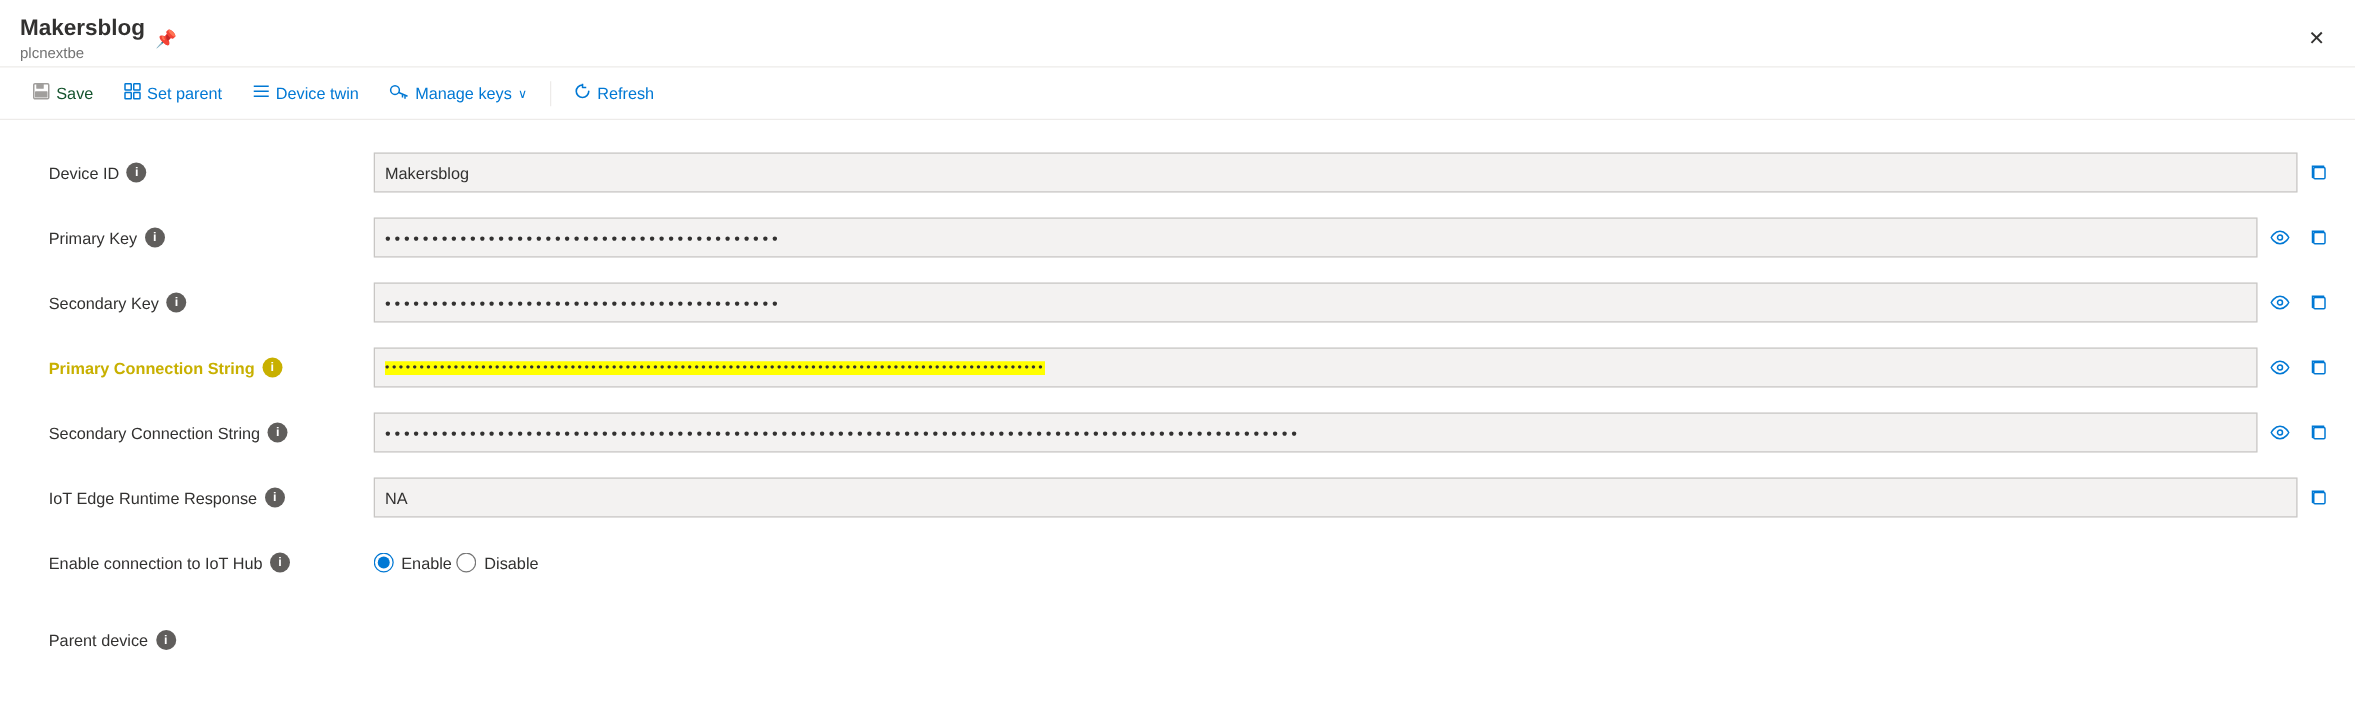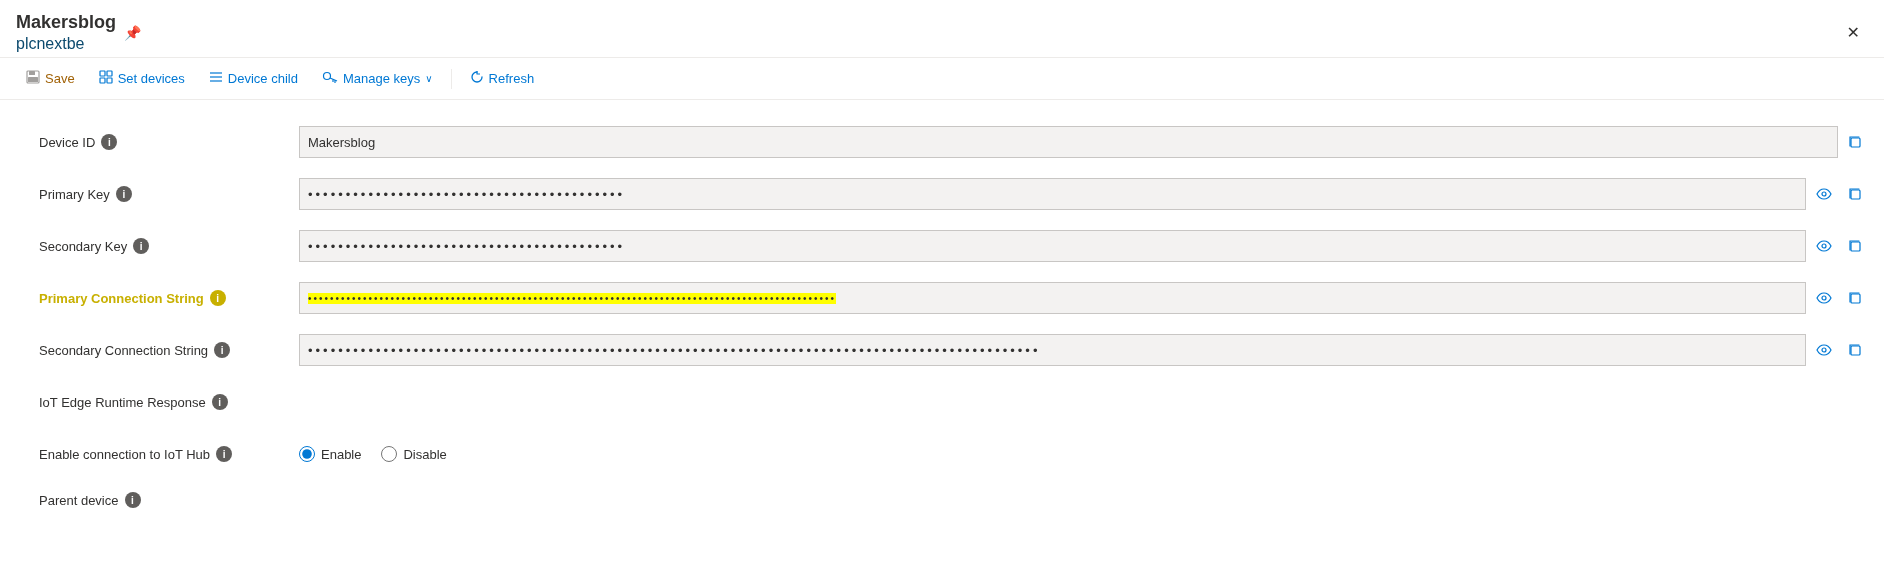--- a/index.html
+++ b/index.html
@@ -5,37 +5,37 @@
     * { box-sizing: border-box; margin: 0; padding: 0; }
     body { font-family: 'Segoe UI', Arial, sans-serif; font-size: 13px; background: #fff; color: #323130; }
 
     .title-bar {
       display: flex; align-items: center; justify-content: space-between;
       padding: 12px 16px 4px 16px;
       border-bottom: 1px solid #edebe9;
     }
     .title-left { display: flex; align-items: center; gap: 8px; }
     .app-title { font-size: 18px; font-weight: 600; color: #323130; }
-    .app-subtitle { font-size: 16px; color: #0c4a6e; margin-top: 2px; }
+    .app-subtitle { font-size: 12px; color: #737373; margin-top: 2px; }
     .pin-icon { color: #605e5c; font-size: 14px; cursor: pointer; }
     .close-icon { font-size: 16px; color: #323130; cursor: pointer; padding: 4px 8px; }
 
     .toolbar {
       display: flex; align-items: center; gap: 4px;
       padding: 6px 16px;
       border-bottom: 1px solid #edebe9;
     }
     .toolbar-btn {
       display: flex; align-items: center; gap: 5px;
       padding: 6px 10px;
       border: none; background: transparent;
       color: #0078d4; font-size: 13px; cursor: pointer;
       border-radius: 2px;
     }
-    .toolbar-btn.disabled { color: #a16207; cursor: default; }
+    .toolbar-btn.disabled { color: #14532d; cursor: default; }
     .toolbar-btn .icon { font-size: 14px; }
     .toolbar-separator { width: 1px; height: 20px; background: #edebe9; margin: 0 4px; }
 
     .content { padding: 24px 16px; max-width: 100%; }
 
     .form-row {
       display: flex; align-items: center;
       margin-bottom: 16px;
       min-height: 36px;
     }
@@ -68,21 +68,21 @@
       outline: none;
     }
 
     .field-action-btn {
       border: none; background: transparent;
       cursor: pointer; padding: 4px 6px;
       color: #0078d4; font-size: 16px;
       display: flex; align-items: center;
     }
 
-    .radio-group { display: flex; align-items: center; gap: 20px; }
+    .radio-group { display: flex; align-items: center; gap: 4px; }
     .radio-label { display: flex; align-items: center; gap: 6px; cursor: pointer; font-size: 13px; }
     .radio-input { width: 16px; height: 16px; accent-color: #0078d4; cursor: pointer; }
 
     .parent-device-section { display: flex; flex-direction: column; gap: 8px; }
     .parent-text { color: #a19f9d; font-size: 13px; }
     .gear-btn {
       border: none; background: transparent;
       cursor: pointer; color: #0078d4; font-size: 18px;
       padding: 2px; display: inline-flex; align-items: center;
     }
@@ -115,33 +115,33 @@
 
   <button class="toolbar-btn">
     <span class="icon">
       <svg width="14" height="14" viewBox="0 0 14 14" fill="none" xmlns="http://www.w3.org/2000/svg">
         <rect x="1" y="1" width="5" height="5" rx="0.5" stroke="#0078d4" stroke-width="1.2" fill="none"></rect>
         <rect x="8" y="1" width="5" height="5" rx="0.5" stroke="#0078d4" stroke-width="1.2" fill="none"></rect>
         <rect x="1" y="8" width="5" height="5" rx="0.5" stroke="#0078d4" stroke-width="1.2" fill="none"></rect>
         <rect x="8" y="8" width="5" height="5" rx="0.5" stroke="#0078d4" stroke-width="1.2" fill="none"></rect>
       </svg>
     </span>
-    <span>Set devices</span>
+    <span>Set parent</span>
   </button>
 
 
   <button class="toolbar-btn">
     <span class="icon">
       <svg width="14" height="14" viewBox="0 0 14 14" fill="none" xmlns="http://www.w3.org/2000/svg">
         <line x1="1" y1="3" x2="13" y2="3" stroke="#0078d4" stroke-width="1.2"></line>
         <line x1="1" y1="7" x2="13" y2="7" stroke="#0078d4" stroke-width="1.2"></line>
         <line x1="1" y1="11" x2="13" y2="11" stroke="#0078d4" stroke-width="1.2"></line>
       </svg>
     </span>
-    <span>Device child</span>
+    <span>Device twin</span>
   </button>
 
   <button class="toolbar-btn">
     <span class="icon">
       <svg width="16" height="14" viewBox="0 0 16 14" fill="none" xmlns="http://www.w3.org/2000/svg">
         <circle cx="5" cy="6" r="3.5" stroke="#0078d4" stroke-width="1.2" fill="none"></circle>
         <line x1="8" y1="8" x2="15" y2="11" stroke="#0078d4" stroke-width="1.2"></line>
         <line x1="11" y1="9.5" x2="11" y2="12" stroke="#0078d4" stroke-width="1.2"></line>
         <line x1="13" y1="10.3" x2="13" y2="13" stroke="#0078d4" stroke-width="1.2"></line>
       </svg>
@@ -268,20 +268,29 @@
           <path d="M2 11V2h9" stroke="#0078d4" stroke-width="1.2" fill="none" stroke-linecap="round"></path>
         </svg>
       </button>
     </div>
   </div>
 
   <div class="form-row">
     <div class="form-label">
       <span>IoT Edge Runtime Response</span>
       <span class="info-icon" title="Info">i</span>
+    </div>
+    <div class="form-field-wrap">
+      <input class="form-input" type="text" readonly="" style="background: rgb(243, 242, 241);" value="NA">
+      <button class="field-action-btn" title="Copy">
+        <svg width="14" height="14" viewBox="0 0 14 14" fill="none" xmlns="http://www.w3.org/2000/svg">
+          <rect x="3" y="3" width="9" height="9" rx="1" stroke="#0078d4" stroke-width="1.2" fill="none"></rect>
+          <path d="M2 11V2h9" stroke="#0078d4" stroke-width="1.2" fill="none" stroke-linecap="round"></path>
+        </svg>
+      </button>
     </div>
   </div>
 
   <div class="form-row">
     <div class="form-label">
       <span>Enable connection to IoT Hub</span>
       <span class="info-icon" title="Info">i</span>
     </div>
     <div class="form-field-wrap">
       <div class="radio-group">
@@ -290,20 +299,20 @@
           <span>Enable</span>
         </label>
         <label class="radio-label">
           <input class="radio-input" type="radio" name="connection" value="disable" style="">
           <span>Disable</span>
         </label>
       </div>
     </div>
   </div>
 
-  <div class="form-row" style="align-items:flex-start;">
+  <div class="form-row" style="align-items:flex-end;">
     <div class="form-label" style="padding-top:4px;">
       <span>Parent device</span>
       <span class="info-icon" title="Info">i</span>
     </div>
   </div>
 
 </div>
 
 </body></html>

